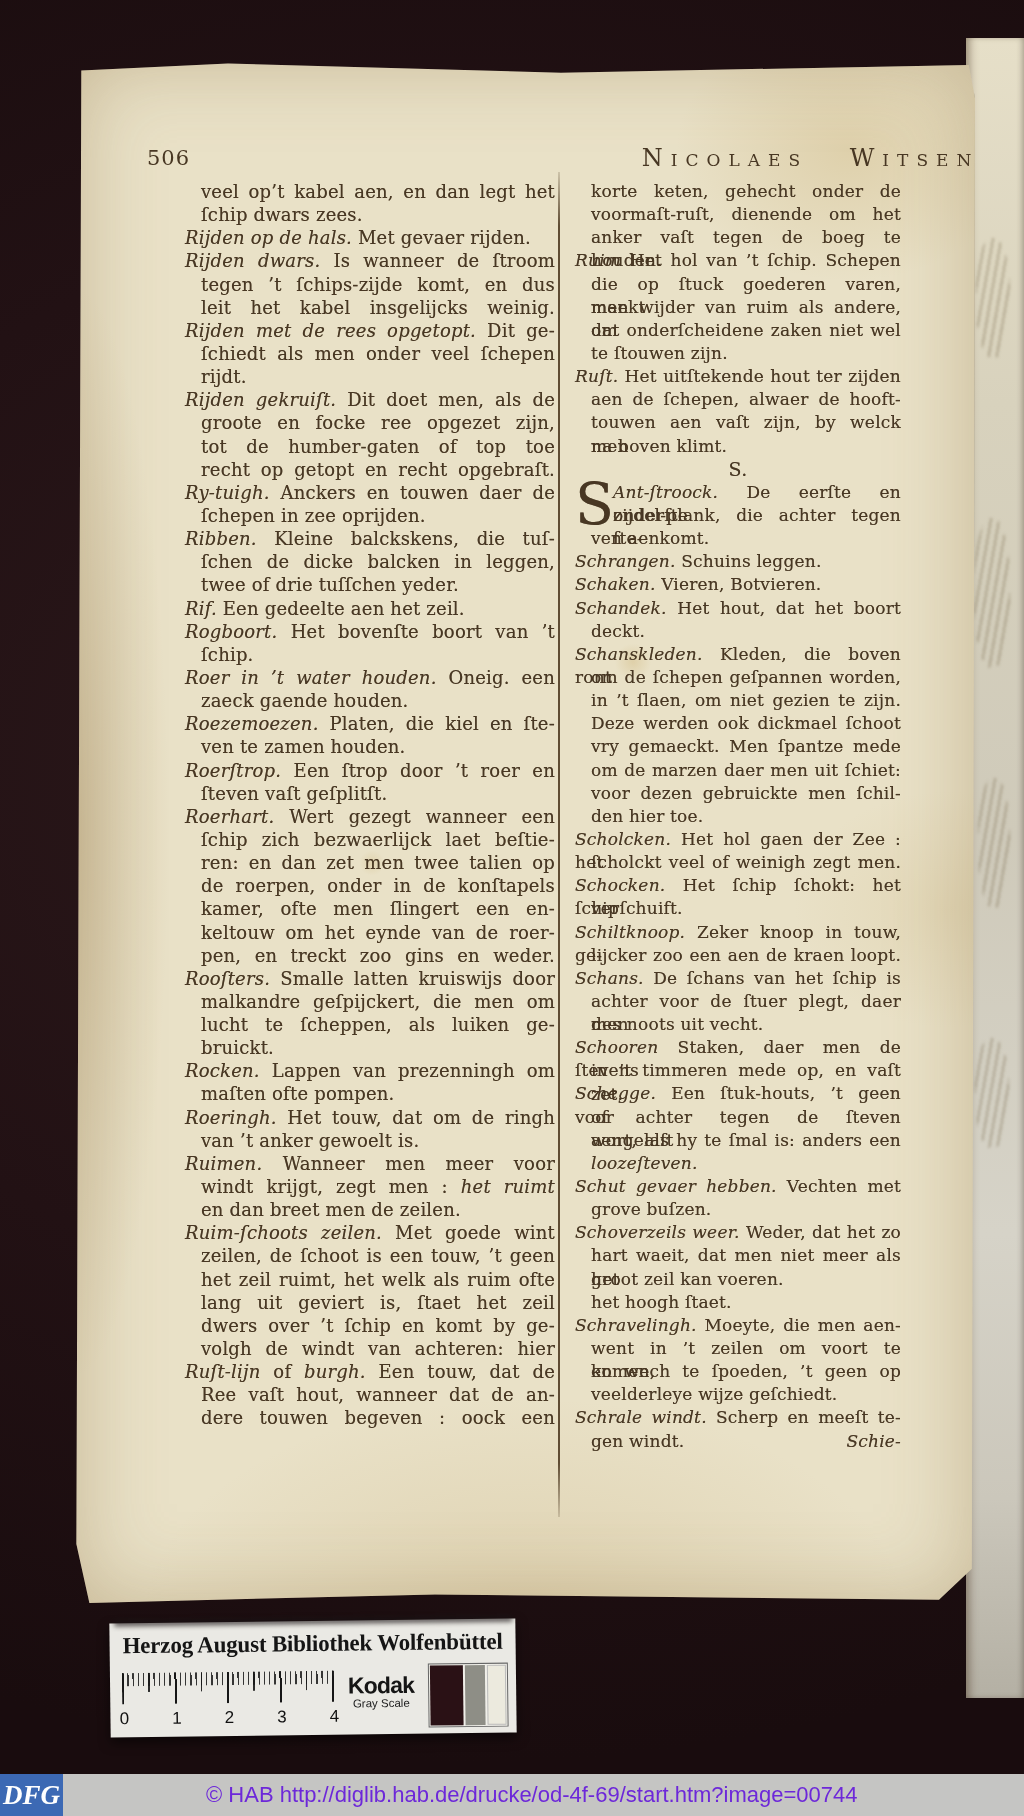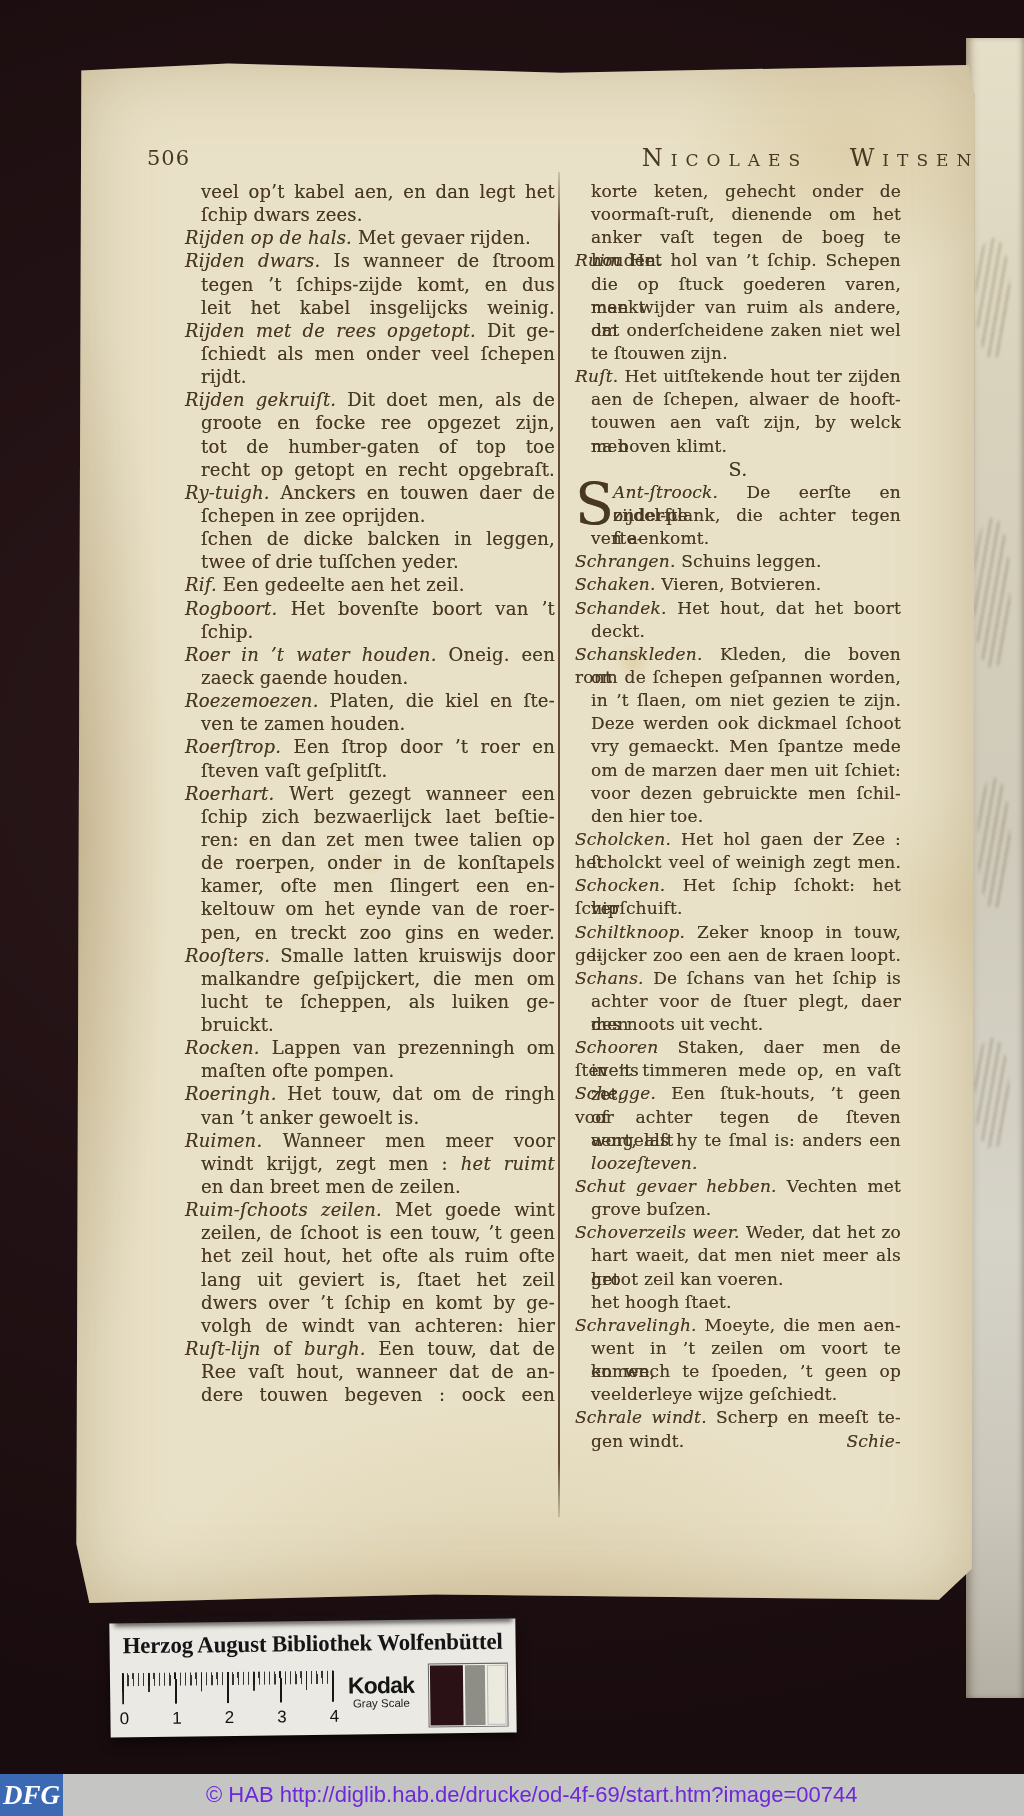--- a/index.html
+++ b/index.html
@@ -113,20 +113,21 @@
         <div class="tl n1 fj"><span class="rm">leit het kabel insgelijcks weinig.</span></div>
         <div class="tl n0 fj"><span class="it">Rijden met de rees opgetopt.</span><span class="rm">  Dit ge-</span></div>
         <div class="tl n1 fj"><span class="rm">ſchiedt als men onder veel ſchepen</span></div>
         <div class="tl n1 fs"><span class="rm">rijdt.</span></div>
         <div class="tl n0 fj"><span class="it">Rijden gekruiſt.</span><span class="rm">  Dit doet men, als de</span></div>
         <div class="tl n1 fj"><span class="rm">groote en focke ree opgezet zijn,</span></div>
         <div class="tl n1 fj"><span class="rm">tot de humber-gaten of top toe</span></div>
         <div class="tl n1 fj"><span class="rm">recht op getopt en recht opgebraſt.</span></div>
         <div class="tl n0 fj"><span class="it">Ry-tuigh.</span><span class="rm">  Anckers en touwen daer de</span></div>
         <div class="tl n1 fs"><span class="rm">ſchepen in zee oprijden.</span></div>
+        <div class="tl n0 fj"><span class="it">Ribben.</span><span class="rm">  Kleine balckskens, die tuſ-</span></div>
         <div class="tl n1 fj"><span class="rm">ſchen de dicke balcken in leggen,</span></div>
         <div class="tl n1 fs"><span class="rm">twee of drie tuſſchen yeder.</span></div>
         <div class="tl n0 fs"><span class="it">Rif.</span><span class="rm">  Een gedeelte aen het zeil.</span></div>
         <div class="tl n0 fj"><span class="it">Rogboort.</span><span class="rm">  Het bovenſte boort van ’t</span></div>
         <div class="tl n1 fs"><span class="rm">ſchip.</span></div>
         <div class="tl n0 fj"><span class="it">Roer in ’t water houden.</span><span class="rm">  Oneig. een</span></div>
         <div class="tl n1 fs"><span class="rm">zaeck gaende houden.</span></div>
         <div class="tl n0 fj"><span class="it">Roezemoezen.</span><span class="rm">  Platen, die kiel en ſte-</span></div>
         <div class="tl n1 fs"><span class="rm">ven te zamen houden.</span></div>
         <div class="tl n0 fj"><span class="it">Roerſtrop.</span><span class="rm">  Een ſtrop door ’t roer en</span></div>
@@ -144,21 +145,21 @@
         <div class="tl n1 fs"><span class="rm">bruickt.</span></div>
         <div class="tl n0 fj"><span class="it">Rocken.</span><span class="rm">  Lappen van prezenningh om</span></div>
         <div class="tl n1 fs"><span class="rm">maſten ofte pompen.</span></div>
         <div class="tl n0 fj"><span class="it">Roeringh.</span><span class="rm">  Het touw, dat om de ringh</span></div>
         <div class="tl n1 fs"><span class="rm">van ’t anker gewoelt is.</span></div>
         <div class="tl n0 fj"><span class="it">Ruimen.</span><span class="rm">  Wanneer men meer voor</span></div>
         <div class="tl n1 fj"><span class="rm">windt krijgt, zegt men : </span><span class="it">het ruimt</span></div>
         <div class="tl n1 fs"><span class="rm">en dan breet men de zeilen.</span></div>
         <div class="tl n0 fj"><span class="it">Ruim-ſchoots zeilen.</span><span class="rm">  Met goede wint</span></div>
         <div class="tl n1 fj"><span class="rm">zeilen, de ſchoot is een touw, ’t geen</span></div>
-        <div class="tl n1 fj"><span class="rm">het zeil hout, het ofte als ruim ofte</span></div>
+        <div class="tl n1 fj"><span class="rm">het zeil ruimt, het welk als ruim ofte</span></div>
         <div class="tl n1 fj"><span class="rm">lang uit geviert is, ſtaet het zeil</span></div>
         <div class="tl n1 fj"><span class="rm">dwers over ’t ſchip en komt by ge-</span></div>
         <div class="tl n1 fj"><span class="rm">volgh de windt van achteren: hier</span></div>
         <div class="tl n0 fj"><span class="it">Ruſt-lijn</span><span class="rm"> of </span><span class="it">burgh.</span><span class="rm">  Een touw, dat de</span></div>
         <div class="tl n1 fj"><span class="rm">Ree vaſt hout, wanneer dat de an-</span></div>
         <div class="tl n1 fj"><span class="rm">dere touwen begeven : oock een</span></div>
       </div>
     <div class="col col-right" id="col-right">
         <div class="tl n1 fj"><span class="rm">korte keten, gehecht onder de</span></div>
         <div class="tl n1 fj"><span class="rm">voormaſt-ruſt, dienende om het</span></div>

